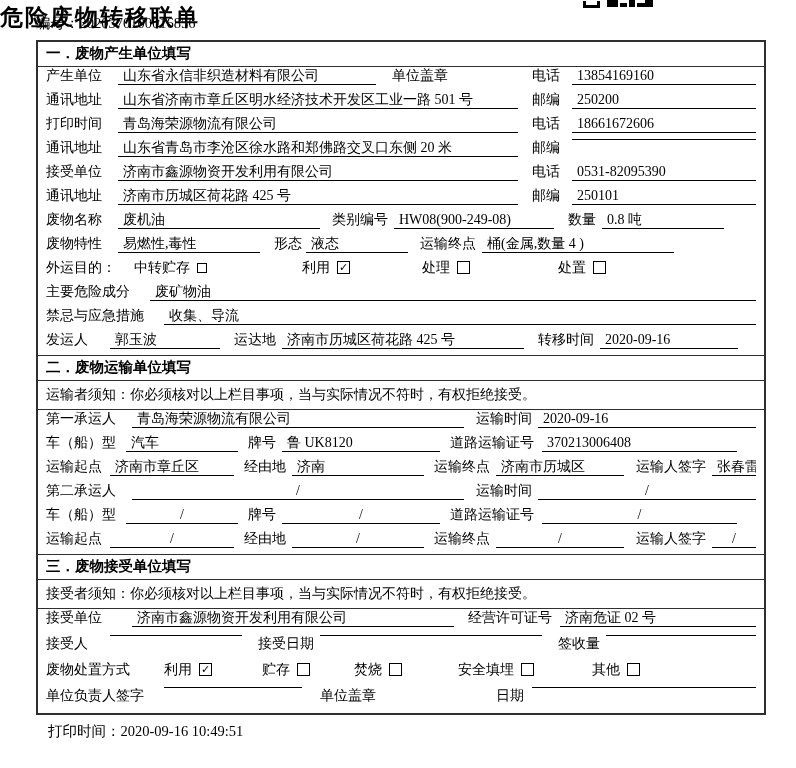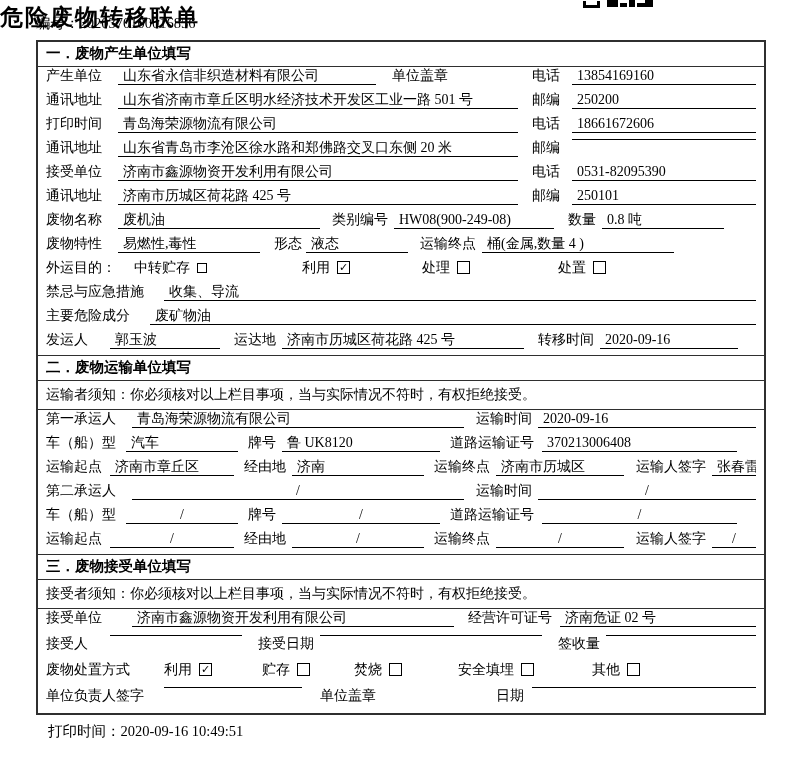--- a/index.html
+++ b/index.html
@@ -129,27 +129,27 @@
           <span class="lbl">处理</span>
           <span class="cb"><i></i></span>
         </span>
         <span class="ckg" style="margin-left:88px">
           <span class="lbl">处置</span>
           <span class="cb"><i></i></span>
         </span>
       </div>
 
       <div class="row">
+        <span class="lbl" style="width:104px">主要危险成分</span>
+        <span class="fld gr">废矿物油</span>
+      </div>
+
+      <div class="row">
         <span class="lbl" style="width:118px">禁忌与应急措施</span>
         <span class="fld gr">收集、导流</span>
-      </div>
-
-      <div class="row">
-        <span class="lbl" style="width:104px">主要危险成分</span>
-        <span class="fld gr">废矿物油</span>
       </div>
 
 
       <div class="row">
         <span class="lbl" style="width:64px">发运人</span>
         <span class="fld" style="width:100px">郭玉波</span>
         <span class="lbl" style="width:48px;padding-left:14px">运达地</span>
         <span class="fld" style="width:232px">济南市历城区荷花路 425 号</span>
         <span class="lbl" style="width:62px;padding-left:14px">转移时间</span>
         <span class="fld" style="width:128px">2020-09-16</span>

